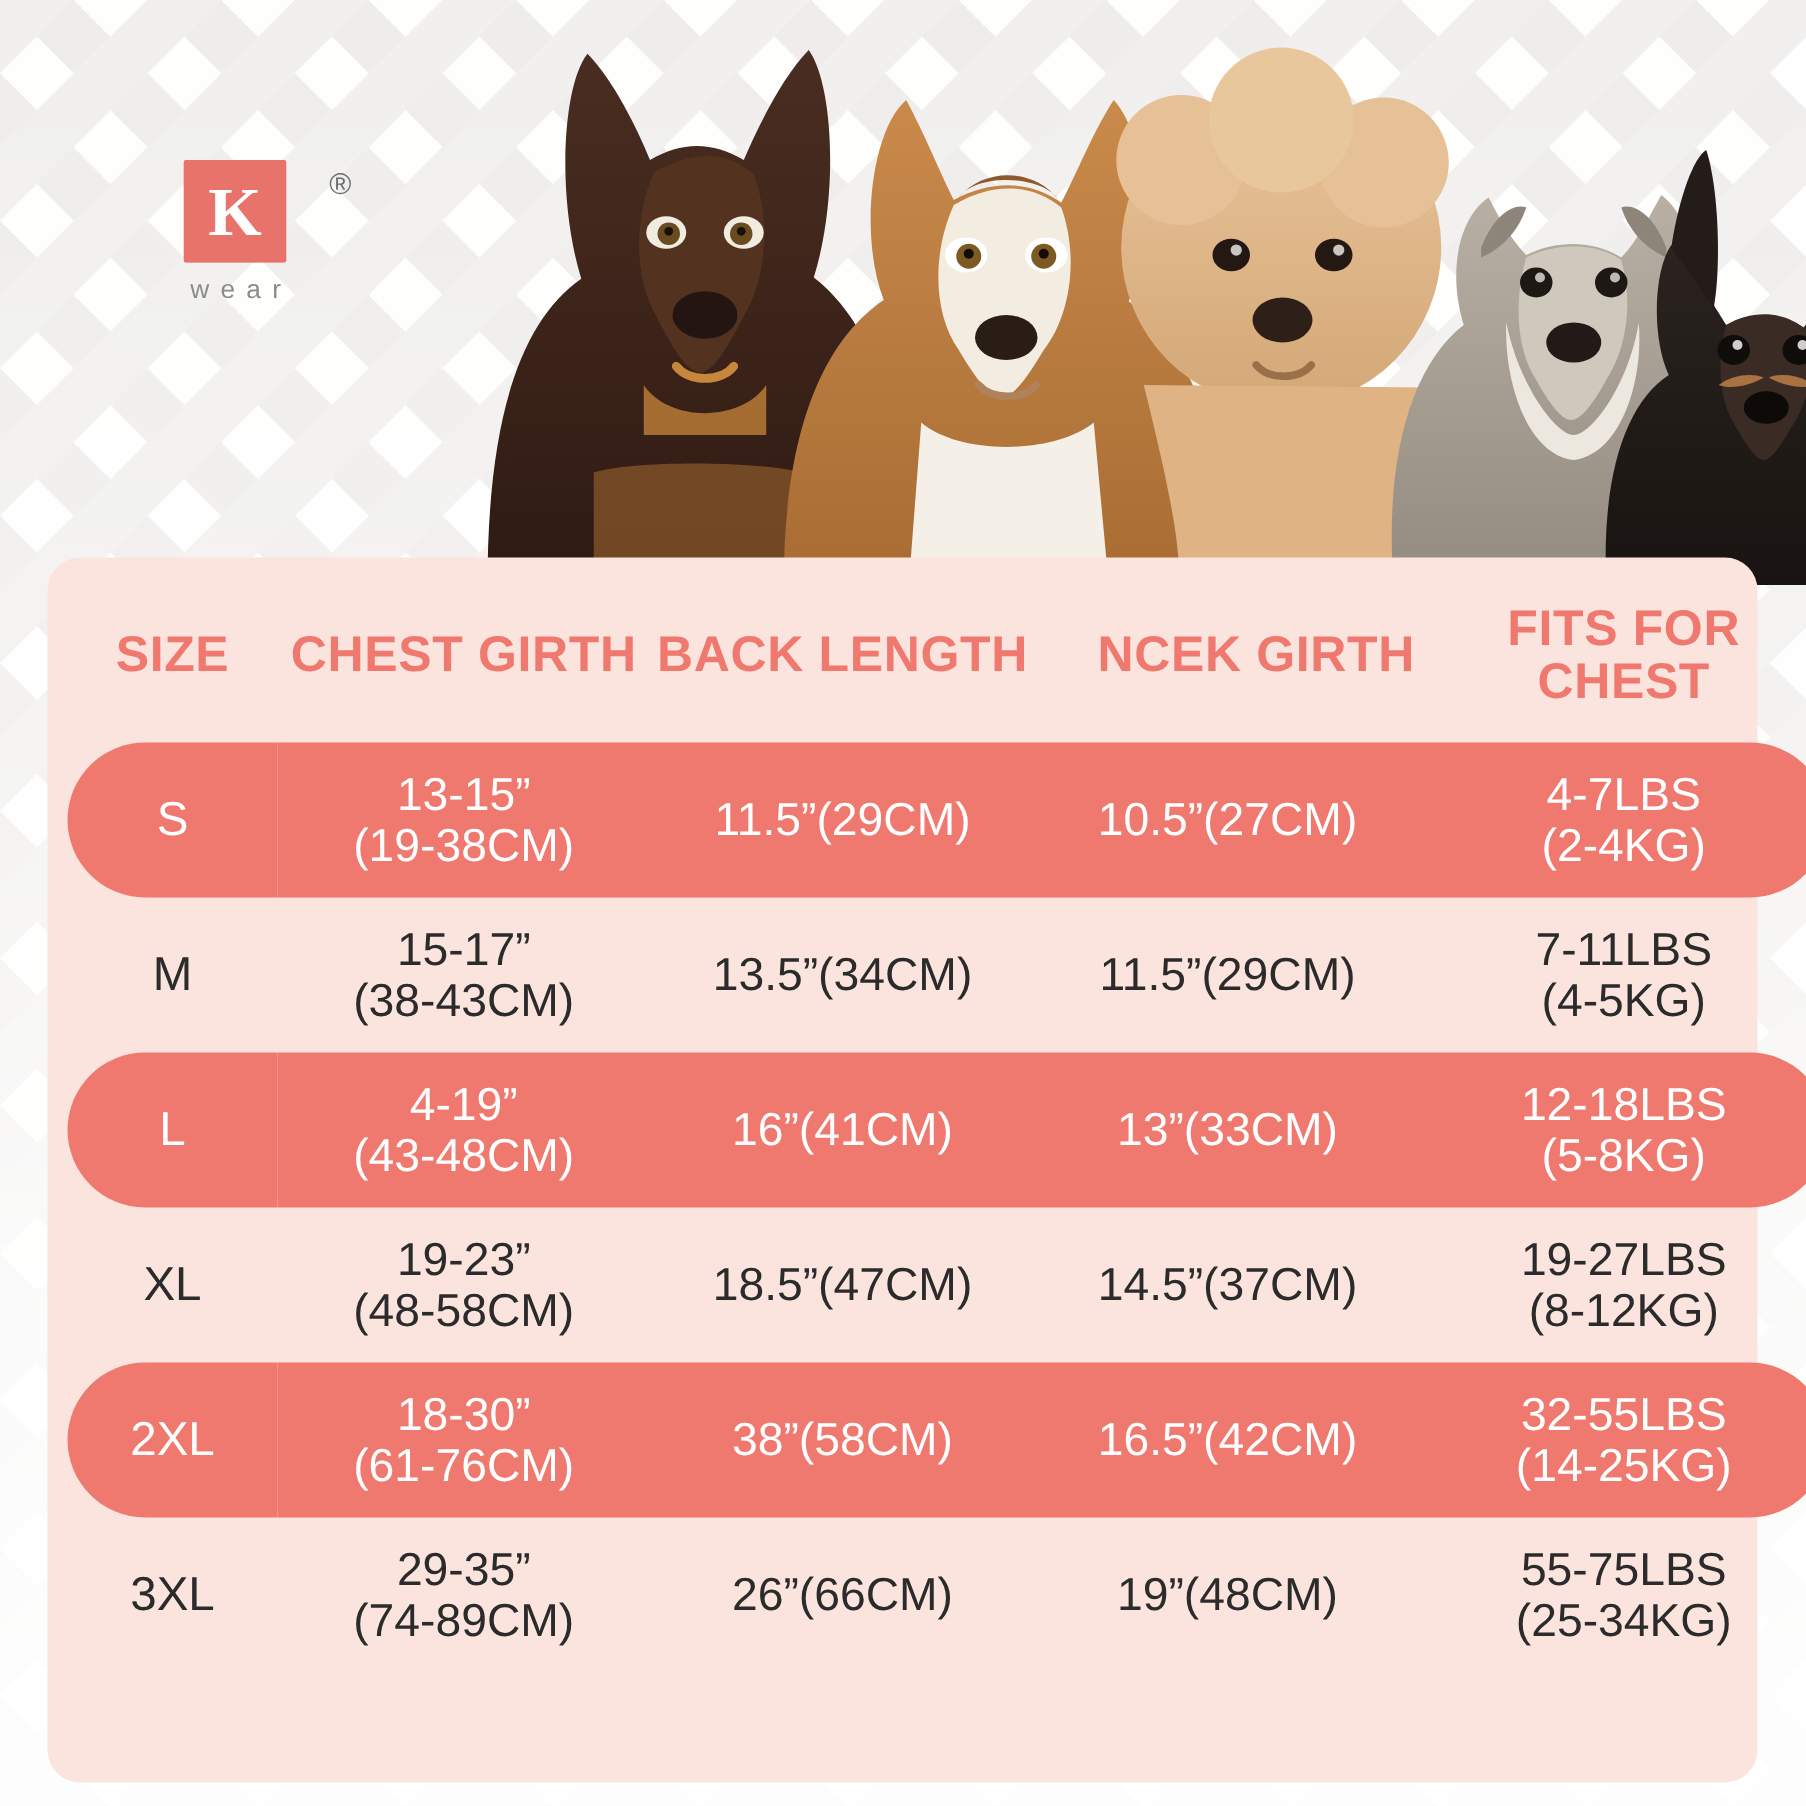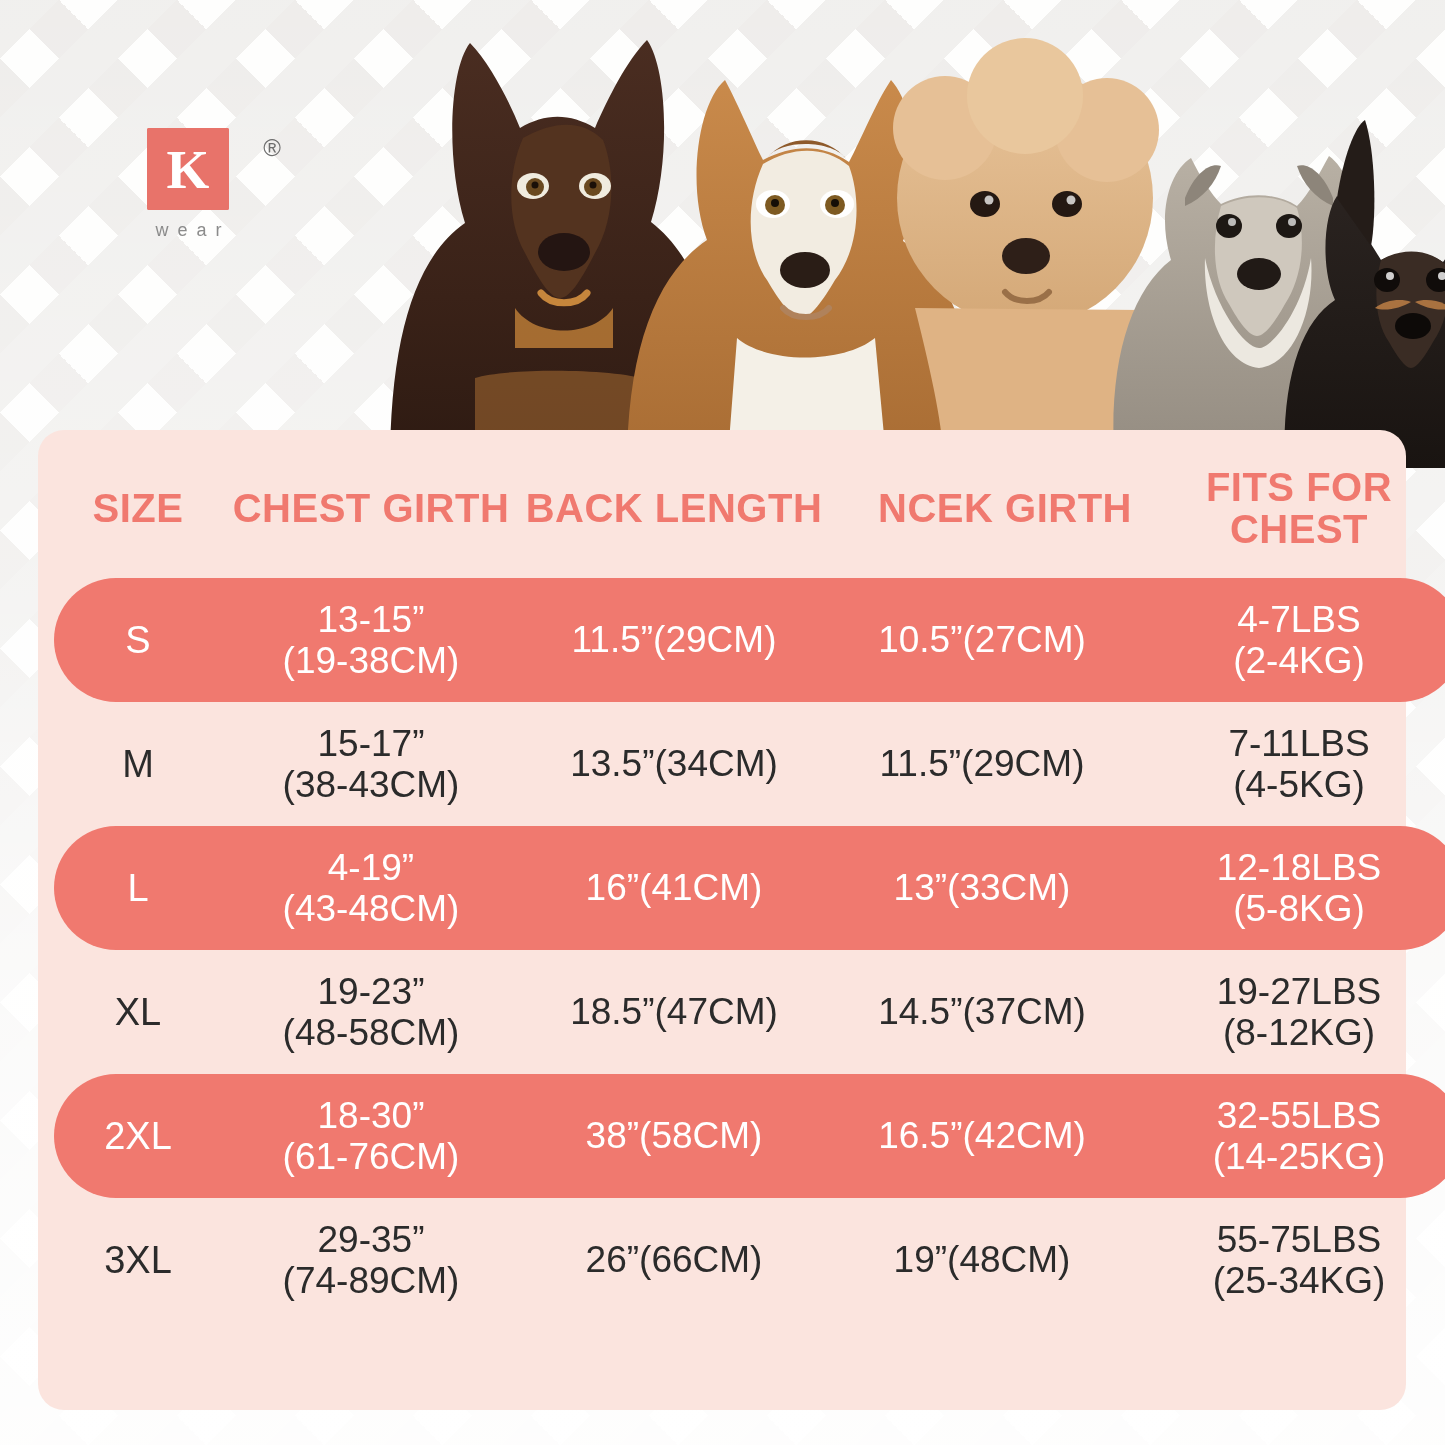--- a/index.html
+++ b/index.html
@@ -78,41 +78,41 @@
     margin-top: 26px;
     font-size: 50px;
     letter-spacing: 11px;
     color: #4a4a4a;
     font-family: "Liberation Sans", sans-serif;
     font-weight: 400;
     padding-left: 10px;
   }
   .brand-sub {
     margin-top: 10px;
-    font-size: 18px;
+    font-size: 21px;
     letter-spacing: 9px;
     color: #8b8b8b;
     padding-left: 10px;
     text-align: center;
   }
 
   
   .dogs {
     position: absolute;
     left: 355px;
     top: 8px;
     width: 1090px;
     height: 460px;
   }
 
   
   .chart-card {
     position: absolute;
     left: 38px;
-    top: 430px;
+    top: 446px;
     width: 1368px;
     height: 980px;
     background: #fbe4de;
     border-radius: 26px;
   }
 
   .chart-table {
     width: 100%;
     border-collapse: separate;
     border-spacing: 0;

